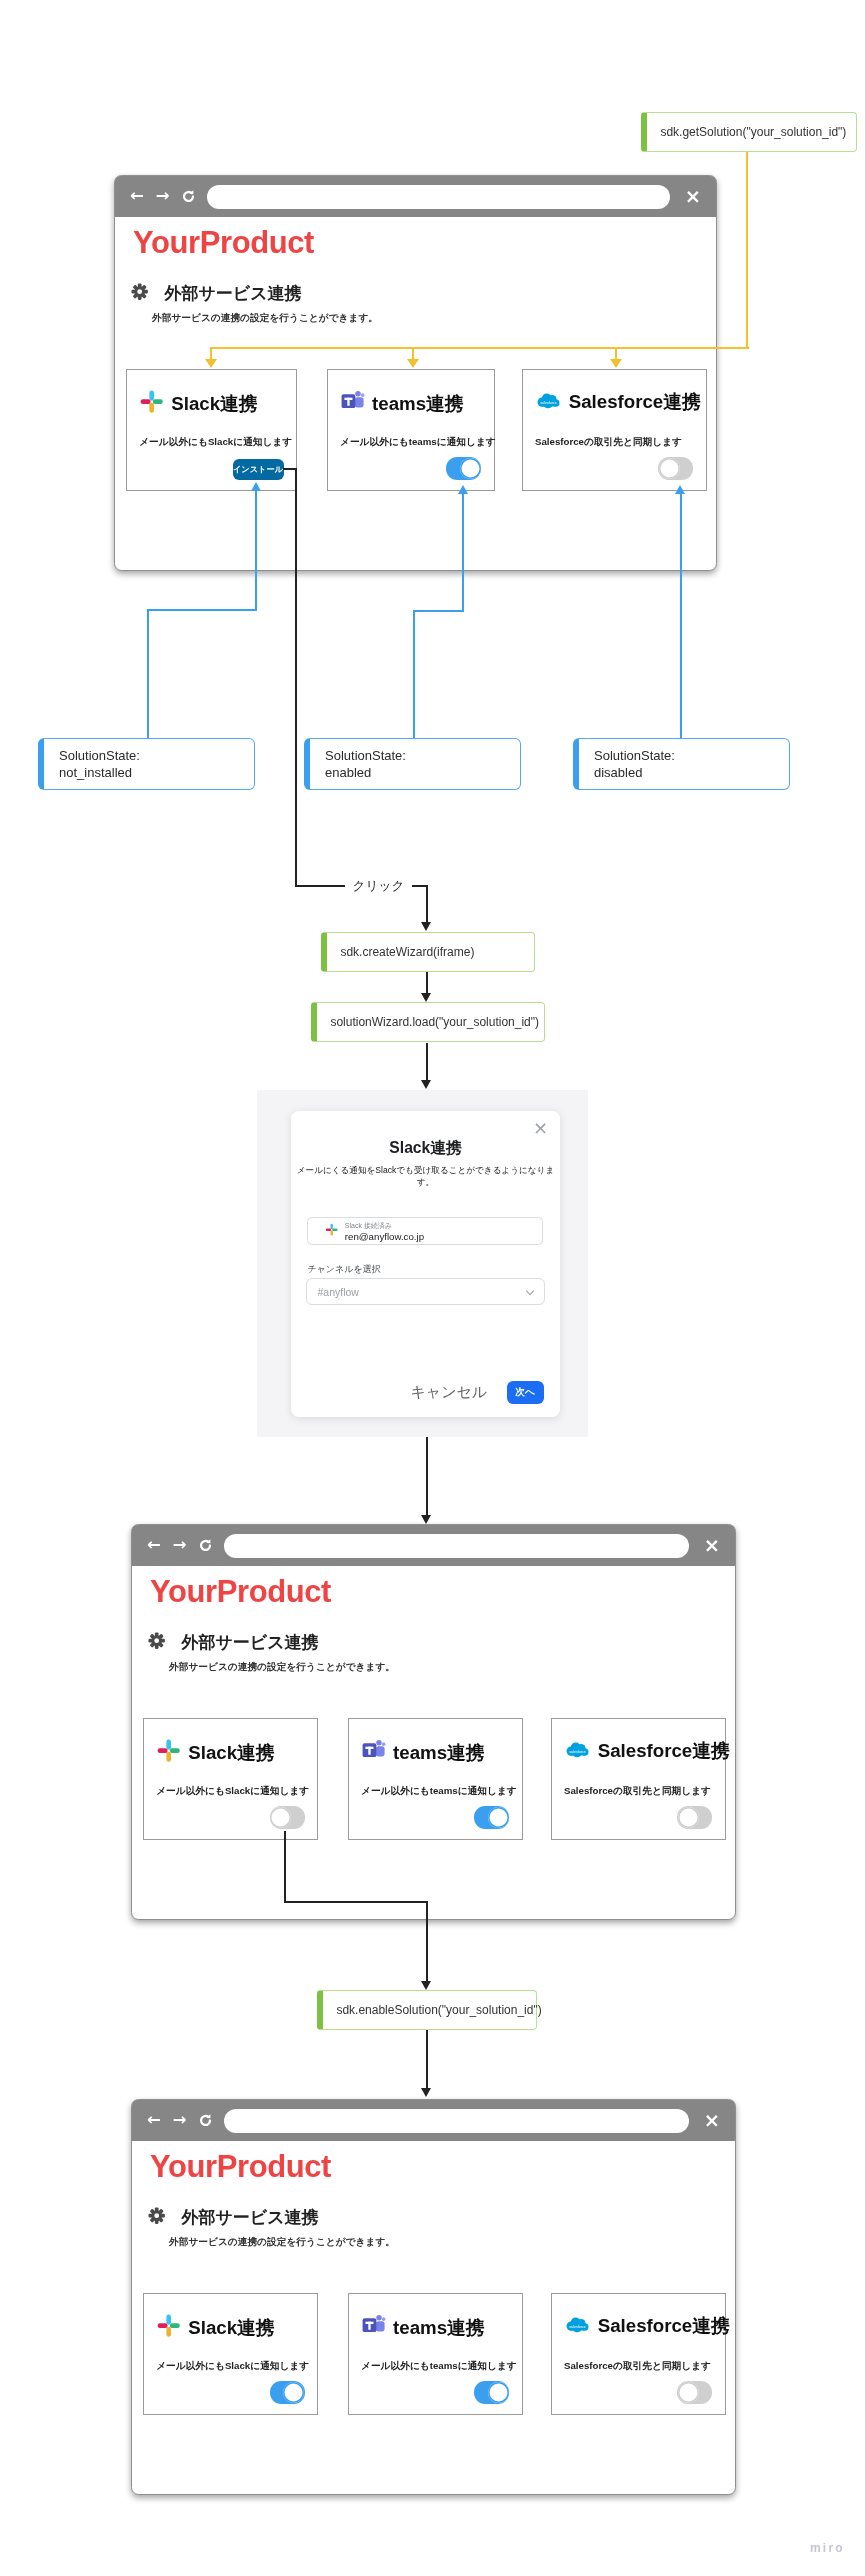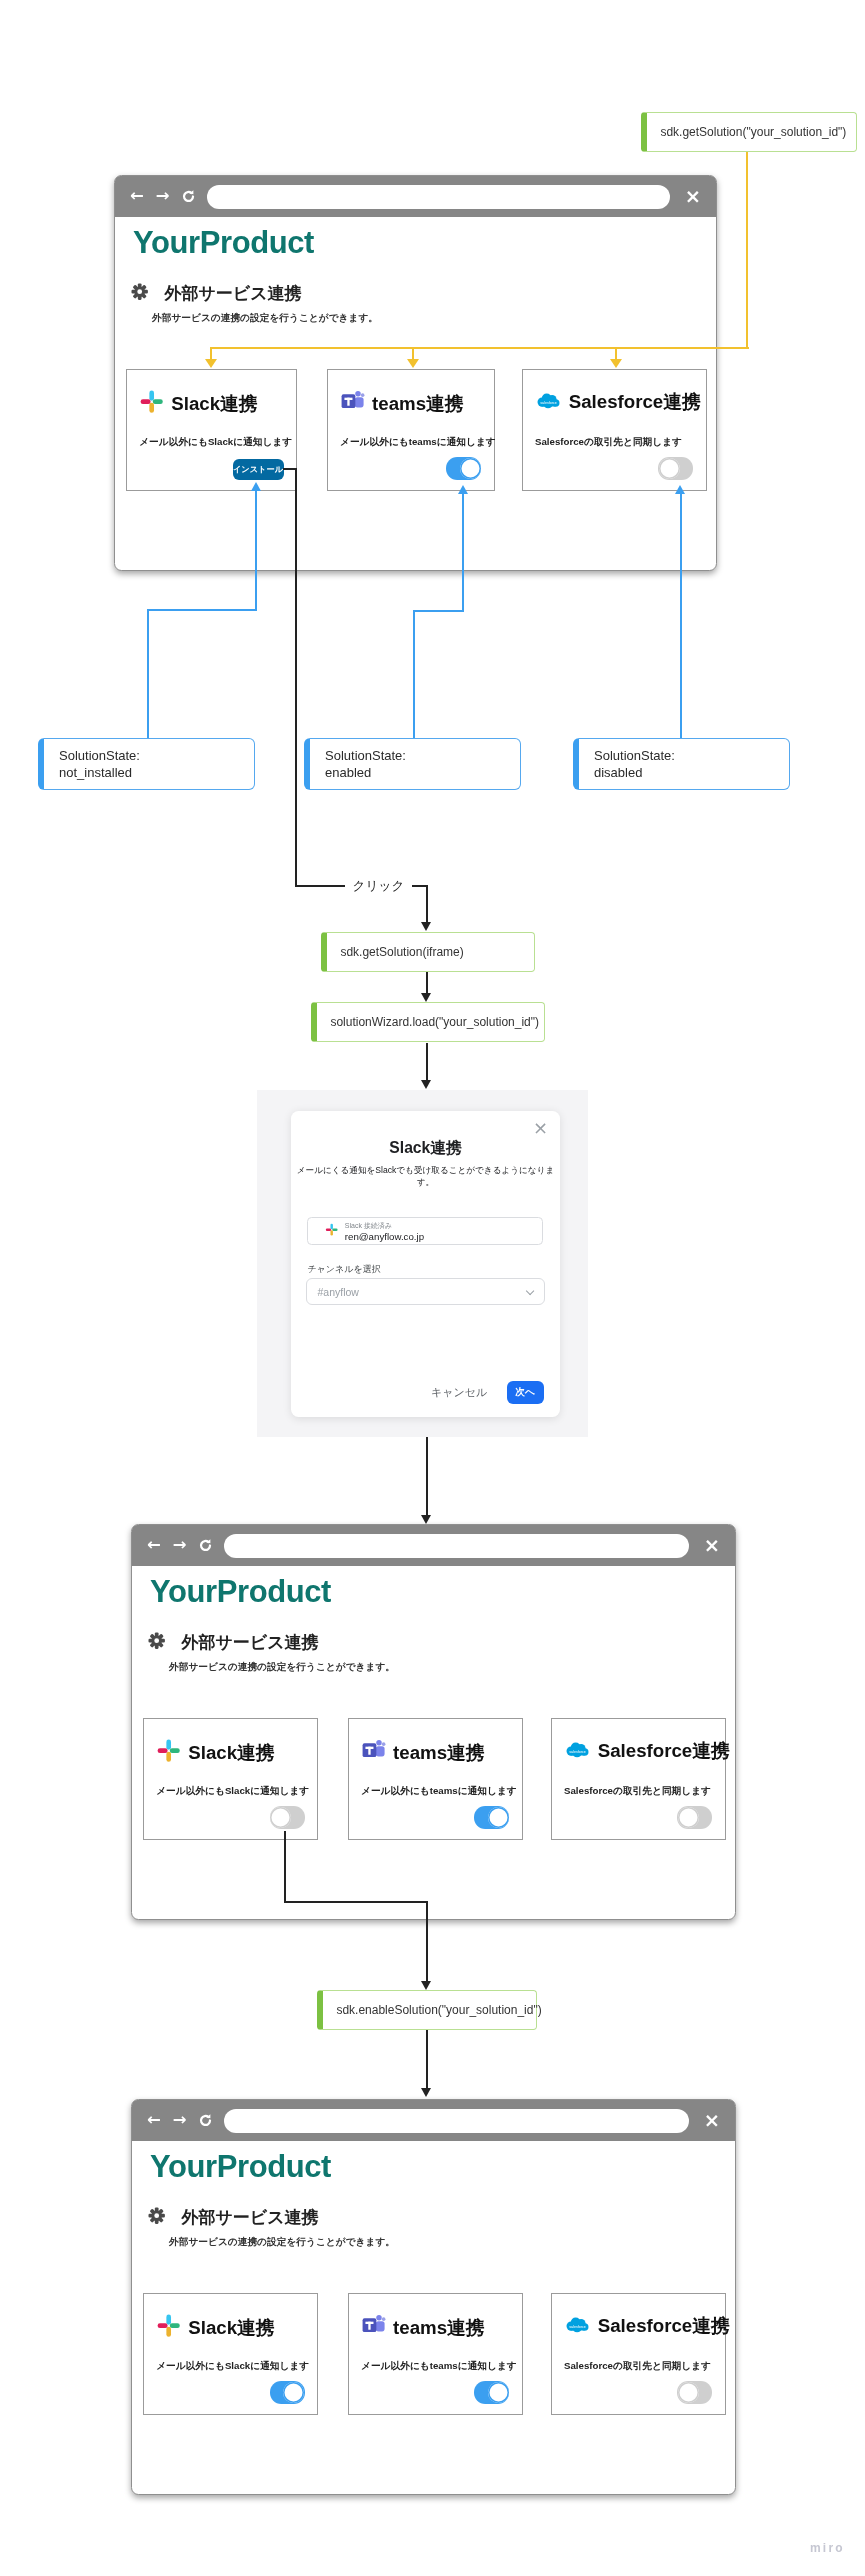--- a/index.html
+++ b/index.html
@@ -19,21 +19,21 @@
 
   
   .window { position:absolute; background:#fff; border:1.5px solid #8f8f8f; border-radius:7.5px;
             box-shadow:0 3px 6px rgba(0,0,0,.35); z-index:2; }
   .win-header { position:absolute; left:0; top:0; right:0; height:41px; background:#868686;
                 border-radius:5.2px 5.2px 0 0; display:flex; align-items:center; padding:0 15px; }
   .nav-ic { color:#fff; font-family:"DejaVu Sans", sans-serif; font-size:16.4px; font-weight:bold; margin-right:12px; line-height:1; }
   .reload-ic { margin-right:7.5px; display:flex; }
   .urlbar { flex:1; height:24px; background:#fff; border-radius:12px; margin:0 15px 0 3px; }
   .win-close { color:#fff; font-size:19.4px; font-weight:bold; line-height:1; font-family:"DejaVu Sans", sans-serif; }
-  .win-title { position:absolute; left:18px; top:49px; font-size:31px; font-weight:800; color:#0f766e; letter-spacing:-0.4px; }
+  .win-title { position:absolute; left:18px; top:49px; font-size:31px; font-weight:800; color:#ef4444; letter-spacing:-0.4px; }
   .section-head { position:absolute; left:15px; top:106px; display:flex; align-items:center; gap:15px; }
   .section-title { font-size:17px; font-weight:800; color:#222; }
   .section-desc { position:absolute; left:37px; top:136px; font-size:9.7px; font-weight:700; color:#333; }
 
   
   .card { position:absolute; top:193px; height:122px; background:#fff; border:1.5px solid #9b9b9b; z-index:3; }
   .card-head { position:absolute; left:12px; top:19.4px; display:flex; align-items:center; gap:6.7px; }
   .card-title { font-size:18.7px; font-weight:800; color:#111; white-space:nowrap; }
   .card-desc { position:absolute; left:12px; top:66px; font-size:9.7px; font-weight:700; color:#222; white-space:nowrap; }
   .ctl { position:absolute; right:12.7px; bottom:10.5px; }
@@ -64,21 +64,21 @@
                 border-radius:4.5px; display:flex; align-items:center; padding-left:17px; gap:6px; }
   .acct-label { font-size:7px; color:#80868b; }
   .acct-value { font-size:9.7px; color:#202124; }
   .chan-label { position:absolute; left:16.4px; top:152px; font-size:9px; color:#3c4043; }
   .chan-select { position:absolute; left:15px; top:167px; width:239px; height:27px; border:0.7px solid #dadce0;
                  border-radius:6px; display:flex; align-items:center; justify-content:space-between; padding:0 12px 0 10.5px; }
   .chan-value { font-size:10.5px; color:#9aa0a6; }
   .chev { width:6px; height:6px; border-right:1.5px solid #9aa0a6; border-bottom:1.5px solid #9aa0a6;
           transform:rotate(45deg) translateY(-1.5px); }
   .modal-footer { position:absolute; right:16.4px; bottom:13.4px; display:flex; align-items:center; gap:19.4px; }
-  .btn-cancel { font-size:11px; color:#5f6368; background:none; border:none; }
+  .btn-cancel { font-size:15px; color:#5f6368; background:none; border:none; }
   .btn-next { width:37px; height:22.4px; background:#1b6ef3; color:#fff; font-size:9.7px; font-weight:700;
               border:none; border-radius:6px; display:flex; align-items:center; justify-content:center; }
 
   .watermark { position:absolute; left:810px; top:2541px; font-size:12px; font-weight:600;
                color:#c6c7d2; letter-spacing:2.2px; }
 </style>
 </head>
 <body>
 
 <div id="canvas">
@@ -218,21 +218,21 @@
   </div>
 
   <div class="line black" style="left:283px; top:468px; width:13.4px; height:1.5px;"></div>
   <div class="line black" style="left:295px; top:468px; width:1.5px; height:418px;"></div>
   <div class="line black" style="left:295px; top:885px; width:131px; height:1.5px;"></div>
   <div class="click-label" style="left:345px; top:878px;">クリック</div>
   <div class="line black" style="left:426px; top:885px; width:1.5px; height:37px;"></div>
   <div class="arr down black-a" style="left:421px; top:922px;"></div>
 
   <div class="code-box" style="left:321px; top:932px; width:214px; height:40px;">
-    <span>sdk.getSolution(iframe)</span>
+    <span>sdk.createWizard(iframe)</span>
   </div>
   <div class="line black" style="left:426px; top:972px; width:1.5px; height:21px;"></div>
   <div class="arr down black-a" style="left:421px; top:993px;"></div>
 
   <div class="code-box" style="left:311px; top:1002px; width:234px; height:40px;">
     <span>solutionWizard.load("your_solution_id")</span>
   </div>
   <div class="line black" style="left:426px; top:1043px; width:1.5px; height:37px;"></div>
   <div class="arr down black-a" style="left:421px; top:1080px;"></div>
 

